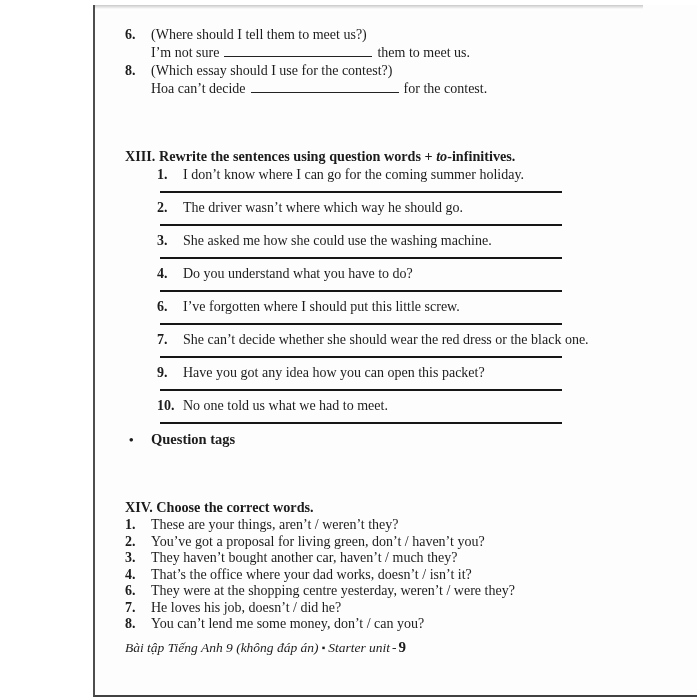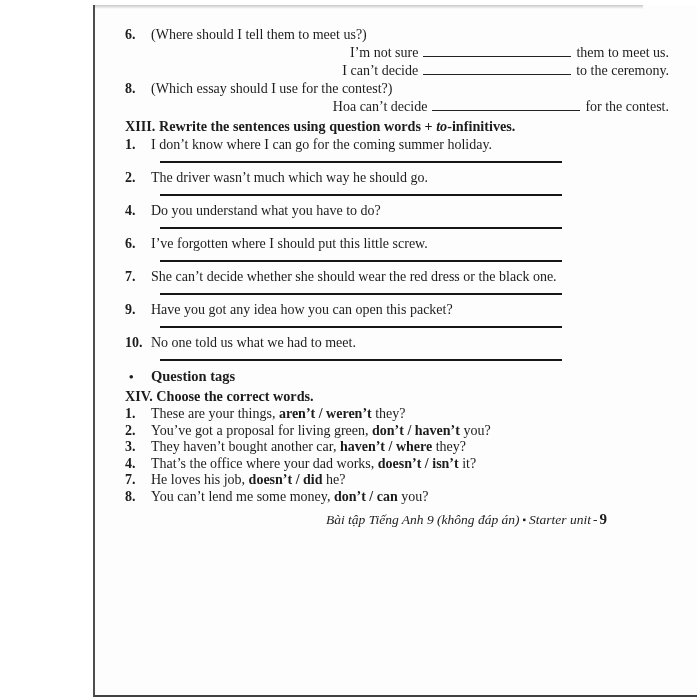--- a/index.html
+++ b/index.html
@@ -14,70 +14,73 @@
     border-left:2px solid #4d4d4d;border-bottom:3px solid #414141;
     padding:21px 28px 4px 30px;font-size:14px;
   }
   .top-shade{
     position:absolute;top:0;left:0;width:548px;height:4px;
     background:linear-gradient(180deg,#c9c9c9,rgba(253,253,253,0));
     pointer-events:none;
   }
   .row{line-height:18px;white-space:nowrap;}
   .num{display:inline-block;width:26px;font-weight:bold;}
-  .answer-row{line-height:18px;padding-left:26px;white-space:nowrap;text-align:right;}
+  .answer-row{line-height:18px;padding-left:26px;white-space:nowrap;}
   .blank{
     display:inline-block;width:148px;height:11px;
     border-bottom:1.5px solid #222;margin:0 5px;vertical-align:baseline;
   }
-  .section-heading{font-weight:bold;line-height:20px;font-size:14.2px;white-space:nowrap;}
+  .section-heading{font-weight:bold;line-height:20px;font-size:14.2px;white-space:nowrap;margin-top:48px;}
   .it{font-style:italic;}
-  .rw-sentence{line-height:18px;}
+  .rw-sentence{line-height:18px;margin-left:32px;}
   .rw-line{height:2px;background:#161616;margin:7px 0 6px 35px;width:402px;}
   .bullet-heading{margin-top:4px;line-height:18px;font-weight:bold;font-size:14.5px;}
   .bullet{width:22px;padding-left:4px;font-size:13px;}
   .tag-row{line-height:16.5px;white-space:nowrap;}
-  .tag-choices{font-weight:bold;}
+  .tag-choices{font-weight:normal;}
   .footer{
-    margin-top:6px;line-height:16px;text-align:right;padding-right:62px;
+    margin-top:6px;line-height:16px;text-align:left;padding-right:62px;
     font-style:italic;font-size:13.5px;white-space:nowrap;
   }
   .footer-sep{font-style:normal;font-size:10px;vertical-align:1px;padding:0 3px;}
   .footer-dash{padding:0 2px;}
   .footer-page{font-weight:bold;font-style:normal;font-size:15px;}
 </style>
 </head>
 <body>
 
 <div class="page">
   <div class="top-shade"></div>
 
   <section>
     <div>
       <div class="row"><span class="num">6.</span><span>(Where should I tell them to meet us?)</span></div>
       <div class="answer-row"><span>I’m not sure</span><span class="blank"></span><span>them to meet us.</span></div>
     </div>
     <div>
-      <div class="answer-row"><span>I can’t decide</span><span class="blank"></span><span>to the ceremony.</span></div>
     </div>
     <div>
       <div class="row"><span class="num">8.</span><span>(Which essay should I use for the contest?)</span></div>
       <div class="answer-row"><span>Hoa can’t decide</span><span class="blank"></span><span>for the contest.</span></div>
     </div>
   </section>
 
   <div class="section-heading"><span>XIII. Rewrite the sentences using question words + </span><span class="it">to</span><span>-infinitives.</span></div>
 
   <section>
     <div>
       <div class="row rw-sentence"><span class="num">1.</span><span>I don’t know where I can go for the coming summer holiday.</span></div>
       <div class="rw-line"></div>
     </div>
     <div>
-      <div class="row rw-sentence"><span class="num">2.</span><span>The driver wasn’t much which way he should go.</span></div>
+      <div class="row rw-sentence"><span class="num">2.</span><span>The driver wasn’t where which way he should go.</span></div>
+      <div class="rw-line"></div>
+    </div>
+    <div>
+      <div class="row rw-sentence"><span class="num">3.</span><span>She asked me how she could use the washing machine.</span></div>
       <div class="rw-line"></div>
     </div>
     <div>
       <div class="row rw-sentence"><span class="num">4.</span><span>Do you understand what you have to do?</span></div>
       <div class="rw-line"></div>
     </div>
     <div>
       <div class="row rw-sentence"><span class="num">6.</span><span>I’ve forgotten where I should put this little screw.</span></div>
       <div class="rw-line"></div>
     </div>
@@ -94,20 +97,21 @@
       <div class="rw-line"></div>
     </div>
   </section>
 
   <div class="bullet-heading"><span class="num bullet">•</span><span>Question tags</span></div>
   <div class="section-heading">XIV. Choose the correct words.</div>
 
   <section>
     <div class="tag-row"><span class="num">1.</span><span>These are your things, </span><span class="tag-choices">aren’t / weren’t</span><span> they?</span></div>
     <div class="tag-row"><span class="num">2.</span><span>You’ve got a proposal for living green, </span><span class="tag-choices">don’t / haven’t</span><span> you?</span></div>
-    <div class="tag-row"><span class="num">3.</span><span>They haven’t bought another car, </span><span class="tag-choices">haven’t / where</span><span> they?</span></div>
+    <div class="tag-row"><span class="num">3.</span><span>They haven’t bought another car, </span><span class="tag-choices">haven’t / much</span><span> they?</span></div>
     <div class="tag-row"><span class="num">4.</span><span>That’s the office where your dad works, </span><span class="tag-choices">doesn’t / isn’t</span><span> it?</span></div>
+    <div class="tag-row"><span class="num">6.</span><span>They were at the shopping centre yesterday, </span><span class="tag-choices">weren’t / were</span><span> they?</span></div>
     <div class="tag-row"><span class="num">7.</span><span>He loves his job, </span><span class="tag-choices">doesn’t / did</span><span> he?</span></div>
     <div class="tag-row"><span class="num">8.</span><span>You can’t lend me some money, </span><span class="tag-choices">don’t / can</span><span> you?</span></div>
   </section>
 
   <div class="footer"><span>Bài tập Tiếng Anh 9 (không đáp án)</span><span class="footer-sep">▪</span><span>Starter unit</span><span class="footer-dash">-</span><span class="footer-page">9</span></div>
 </div>
 
 </body></html>

